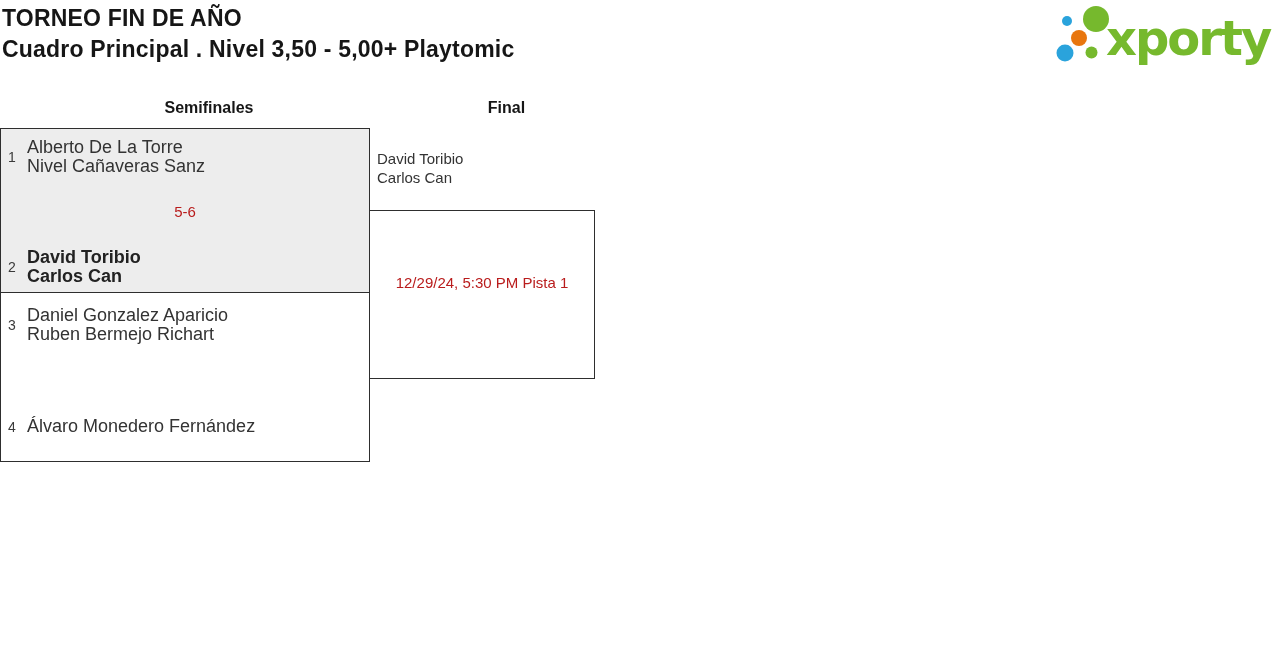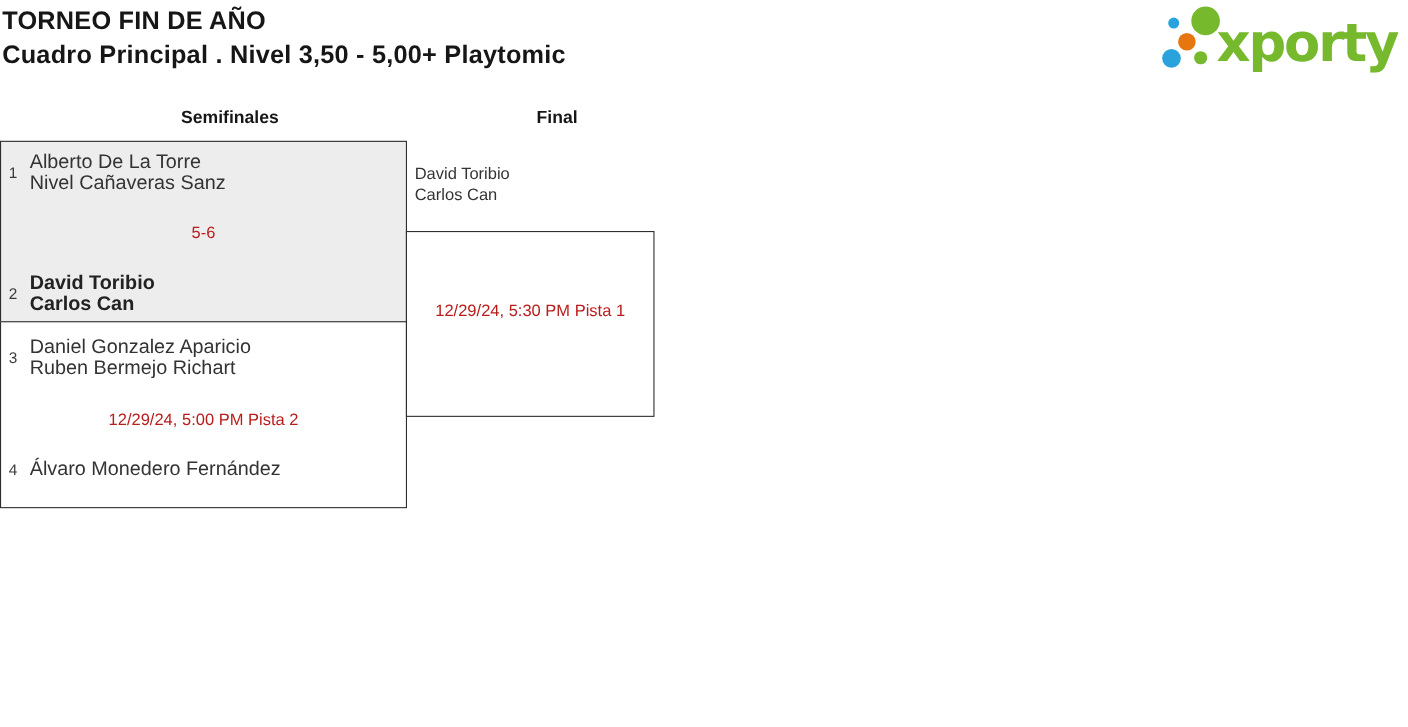--- a/index.html
+++ b/index.html
@@ -127,21 +127,20 @@
   </div>
 
   <div class="match sf2">
     <div class="team team-top">
       <span class="seed">3</span>
       <span class="names">
         <span>Daniel Gonzalez Aparicio</span>
         <span>Ruben Bermejo Richart</span>
       </span>
     </div>
-    <div class="match-info">12/29/24, 5:00 PM Pista 2</div>
     <div class="team team-bottom">
       <span class="seed">4</span>
       <span class="names">
         <span>Álvaro Monedero Fernández</span>
       </span>
     </div>
   </div>
 
   <div class="final-box">
     <div class="match-info">12/29/24, 5:30 PM Pista 1</div>

